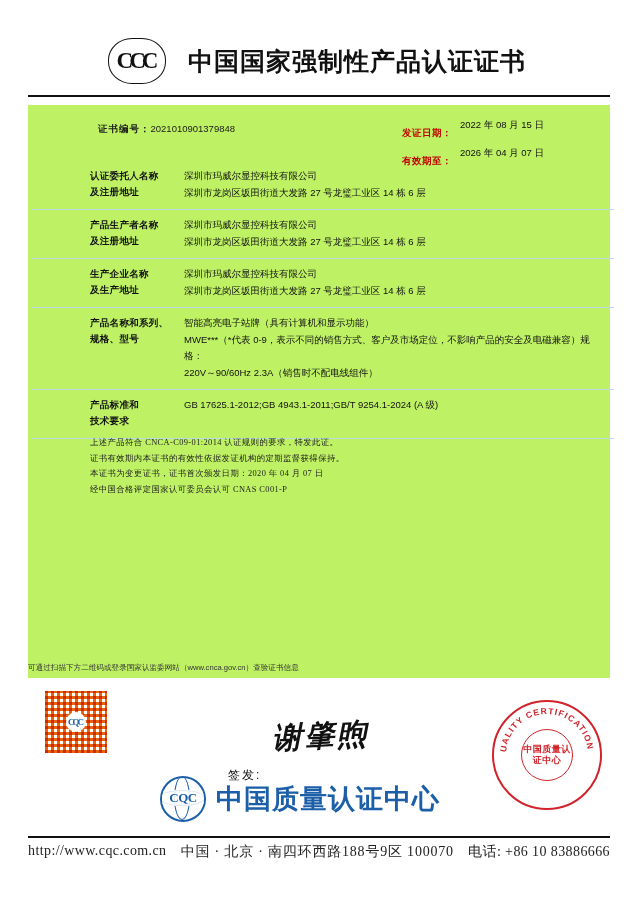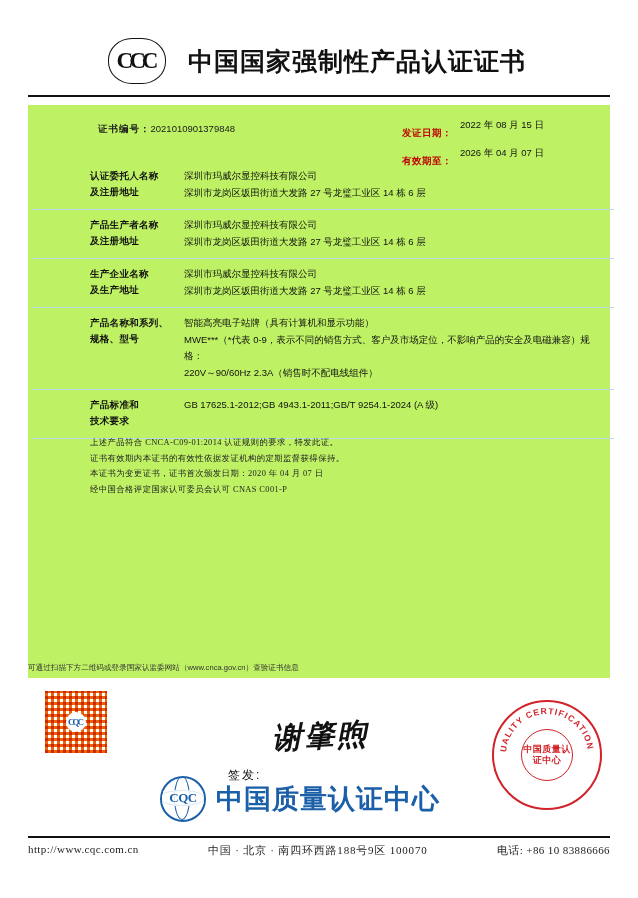--- a/index.html
+++ b/index.html
@@ -320,21 +320,21 @@
     background: #111;
   }
   .footer {
     position: absolute;
     left: 28px;
     top: 843px;
     width: 582px;
     display: flex;
     justify-content: space-between;
     font-family: "Liberation Serif", serif;
-    font-size: 11px;
+    font-size: 14px;
     color: #222;
     letter-spacing: 0.4px;
   }
   .footer .mid { letter-spacing: 0.8px; }
 </style>
 </head>
 <body>
 
 <div class="page">
 

